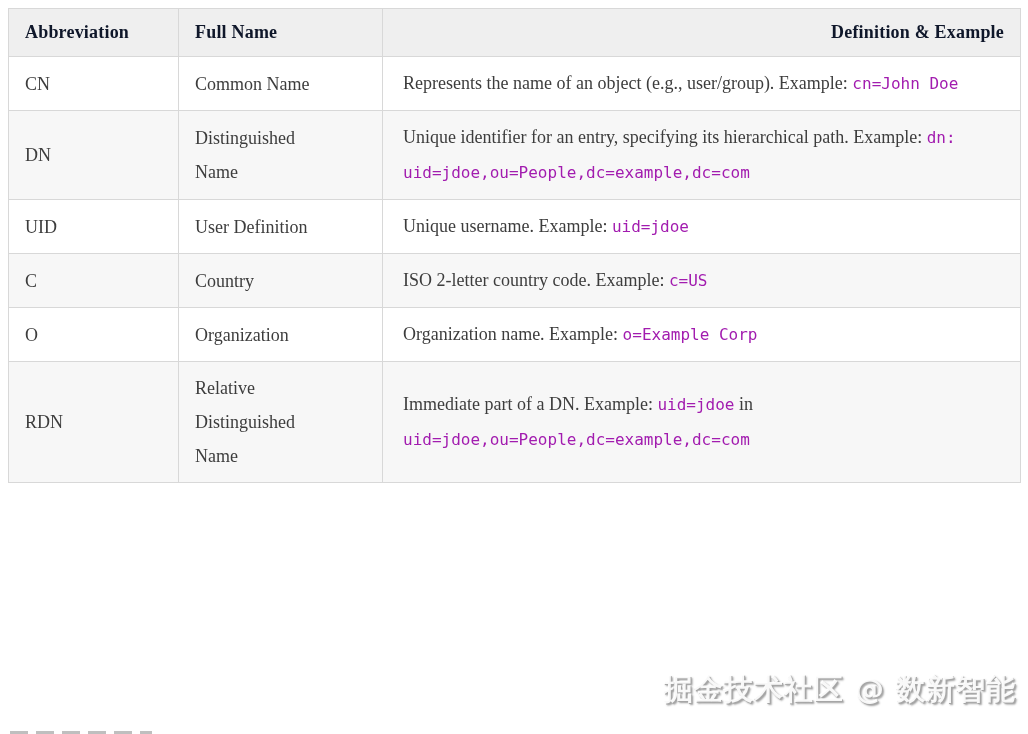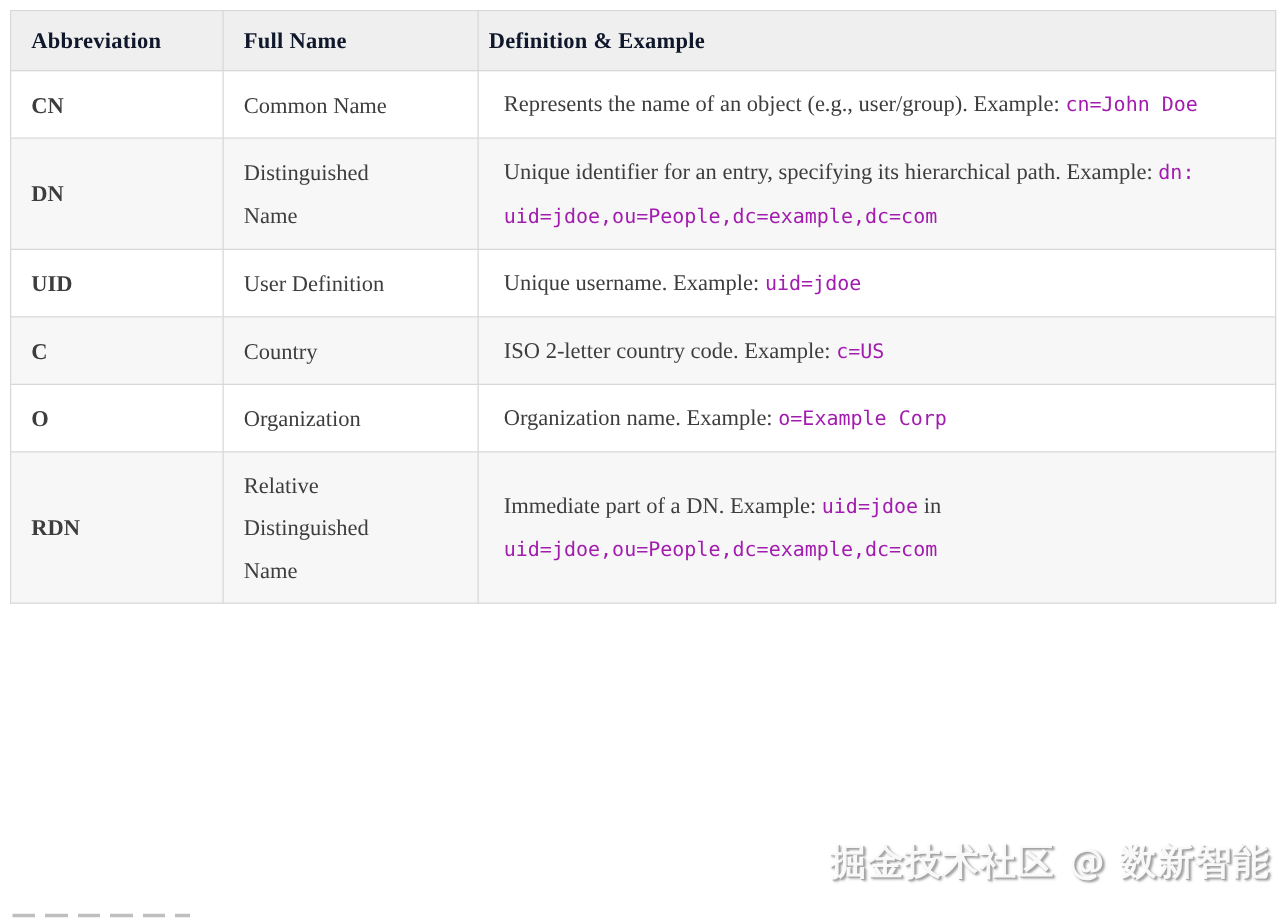--- a/index.html
+++ b/index.html
@@ -18,25 +18,25 @@
   col.c-full{width:204px;}
   col.c-def{width:638px;}
 
   th,td{border:1px solid var(--border);vertical-align:middle;text-align:left;}
   thead th{
     background:var(--header-bg);
     font-size:18px;font-weight:bold;color:#0f172a;
     padding:13px 16px;
     letter-spacing:.2px;
   }
-  thead th.col-def{padding-left:8px;}
+  thead th.col-def{padding-left:20px;text-align:right;}
 
   tbody td{font-size:18px;line-height:34px;padding:9px 16px;}
   tbody tr:nth-child(even) td{background:var(--stripe-bg);}
-  td.col-abbr{font-weight:bold;}
+  td.col-abbr{font-weight:normal;}
   td.col-full .full-inner{max-width:142px;}
   td.col-def{padding-left:20px;padding-right:20px;}
   td.col-def .def-inner{max-width:565px;}
 
   .seg-code{
     font-family:"DejaVu Sans Mono","Liberation Mono",monospace;
     font-size:16px;
     color:#a21caf;
   }
 

